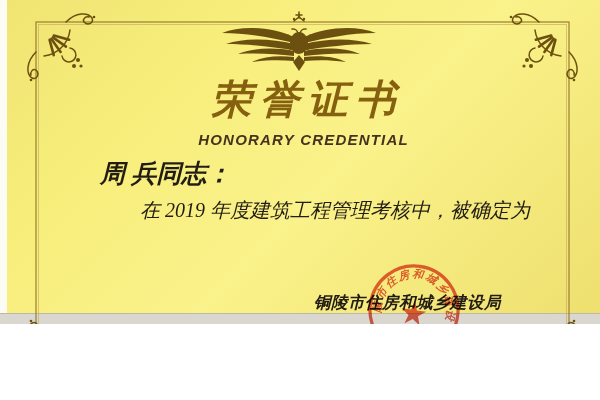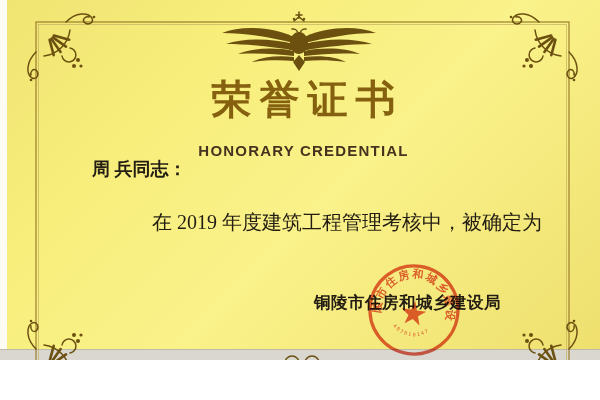--- a/index.html
+++ b/index.html
@@ -1,52 +1,53 @@
 <!DOCTYPE html>
 <html style="--paper: #f7ee7c; --paper-light: #faf28a; --paper-dark: #eedf6e; --frame-gold: #9b7f2c; --frame-gold-light: #c7b161; --ornament: #6b5010; --title-gold: #84600f; --subtitle-brown: #45331f; --ink: #221c12; --seal-red: #e04f38;"><head>
 <meta charset="utf-8">
 <style>
   html,body { margin:0; padding:0; }
   .photo {
-    position:relative; width:600px; height:360px; overflow:hidden;
+    position:relative; width:600px; height:324px; overflow:hidden;
     background: linear-gradient(135deg, #f0e473 0%, var(--paper,#f7ee7c) 28%,
                 var(--paper-light,#faf28a) 55%, var(--paper-dark,#eedf6e) 100%);
     font-family:"Liberation Serif","DejaVu Serif",serif;
     color: var(--ink,#221c12);
+    font-style: italic;
   }
   .edge-left   { position:absolute; left:0; top:0; bottom:10px; width:7px; background:#fcfbf4; z-index:1; }
   .edge-bottom { position:absolute; left:0; right:0; bottom:0; height:10px; background:#d9d7d0; border-top:1px solid #beb9a4; z-index:1; }
 
   svg.frame  { position:absolute; left:0; top:0; z-index:2; }
   svg.emblem { position:absolute; left:214px; top:9px; z-index:3; }
 
   .frame-line  { stroke: var(--frame-gold,#9b7f2c); fill:none; stroke-width:1.2; }
   .frame-line2 { stroke: var(--frame-gold-light,#c7b161); fill:none; stroke-width:0.7; }
   .orn-stroke  { stroke: var(--ornament,#6b5010); fill:none; stroke-linecap:round; stroke-width:1.5; }
   .orn-petal   { stroke: var(--ornament,#6b5010); fill:none; stroke-linecap:round; stroke-width:2.6; }
   .orn-fill    { fill: var(--ornament,#6b5010); stroke:none; }
 
   .title {
     position:absolute; left:7px; right:0; top:72px; text-align:center; z-index:3;
     font-size:40px; font-weight:bold; letter-spacing:8px; padding-left:8px;
     color: var(--title-gold,#84600f);
   }
   .subtitle {
-    position:absolute; left:7px; right:0; top:142px; text-align:center; z-index:3;
+    position:absolute; left:7px; right:0; top:131px; text-align:center; z-index:3;
     font-family:"Liberation Sans","DejaVu Sans",sans-serif;
     font-size:15px; font-weight:bold; letter-spacing:1.2px;
     color: var(--subtitle-brown,#45331f);
   }
   .recipient {
-    position:absolute; left:92px; top:157px; z-index:3;
-    font-size:18px; font-weight:bold;
+    position:absolute; left:100px; top:157px; z-index:3;
+    font-size:25px; font-weight:bold;
   }
   .body-text {
     position:absolute; left:100px; top:190px; width:440px; z-index:3;
-    font-size:20px; line-height:40px; text-indent:40px; margin:12px;
+    font-size:20px; line-height:40px; text-indent:40px; margin:0;
   }
   .issuer {
     position:absolute; left:314px; top:292px; z-index:3;
     font-size:16.5px; font-weight:bold; letter-spacing:0.5px;
   }
   .date {
     position:absolute; left:352px; top:327px; z-index:3;
     font-size:17px; letter-spacing:-0.5px;
   }
   svg.seal { position:absolute; left:359px; top:255px; z-index:5; mix-blend-mode:multiply; opacity:0.88; }

